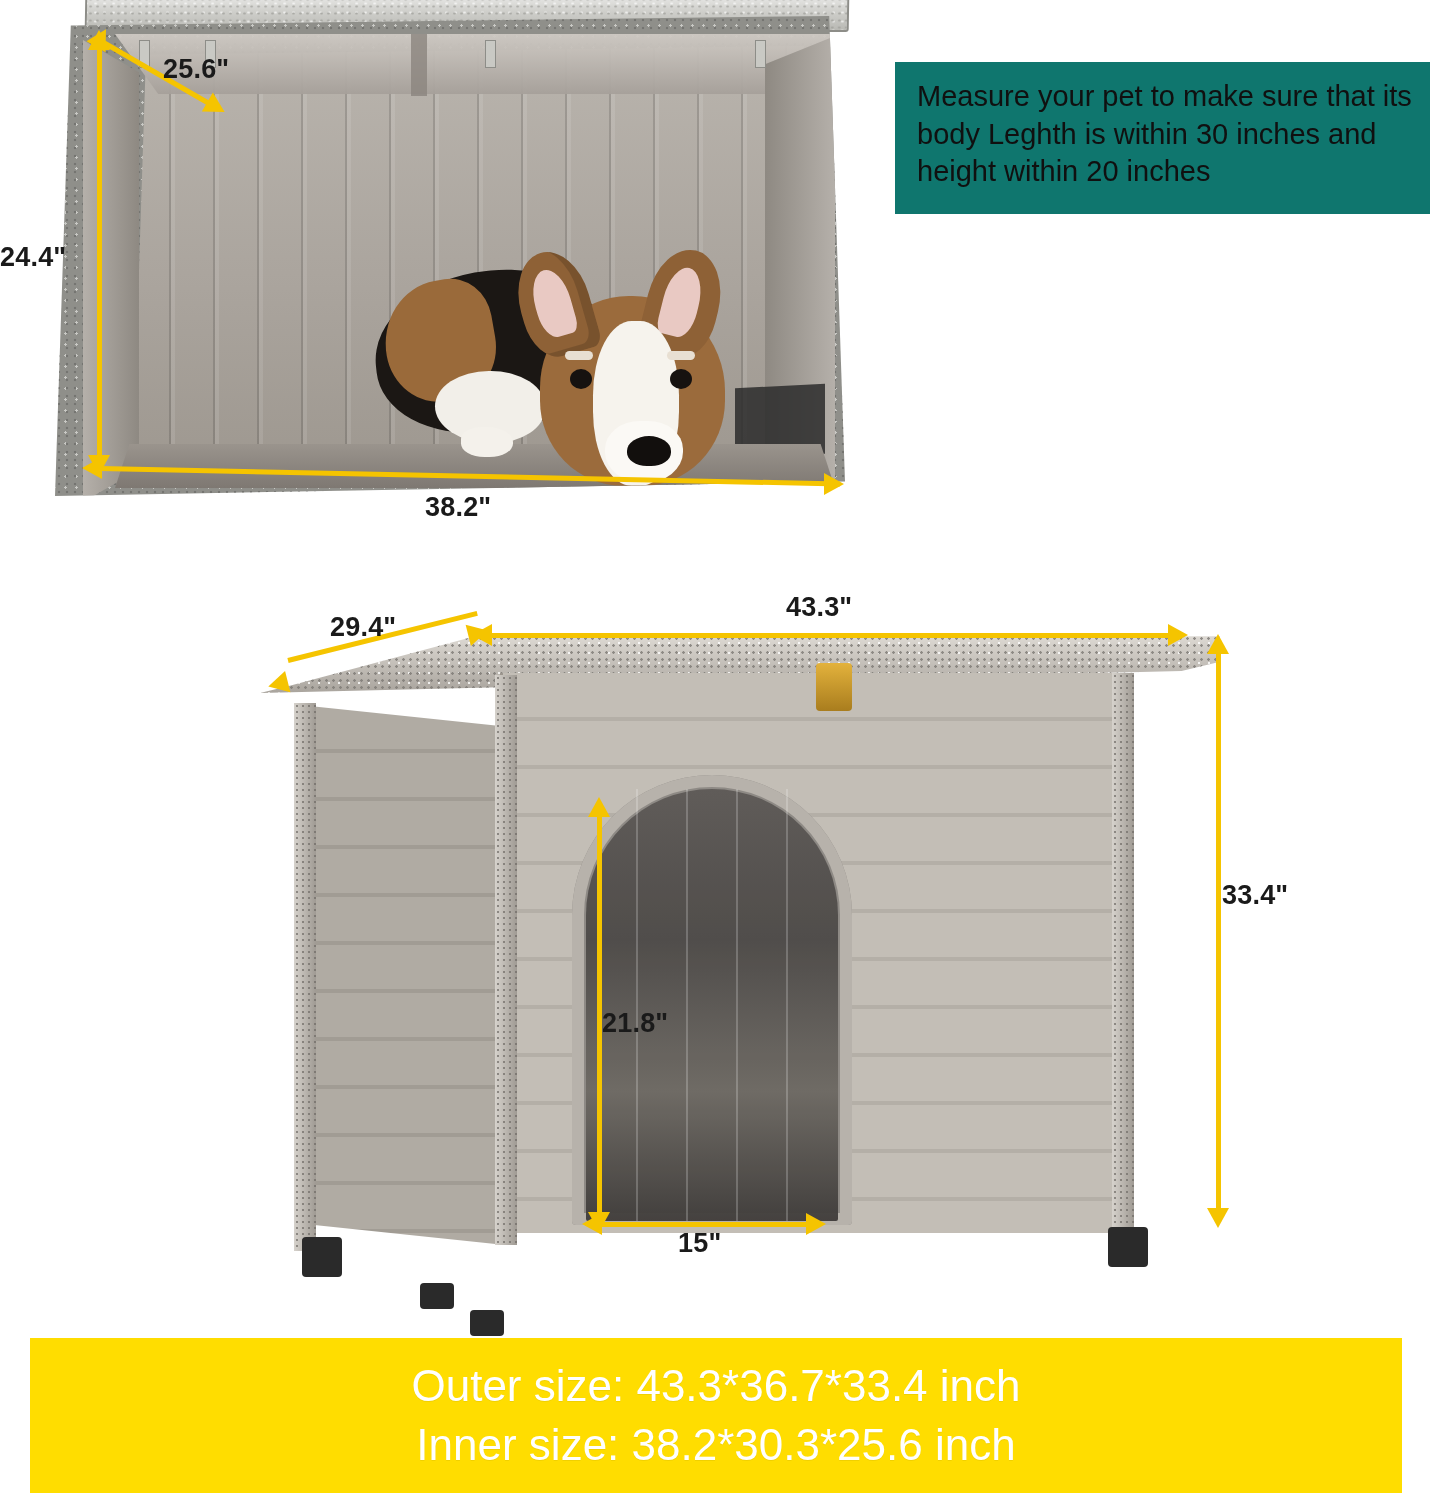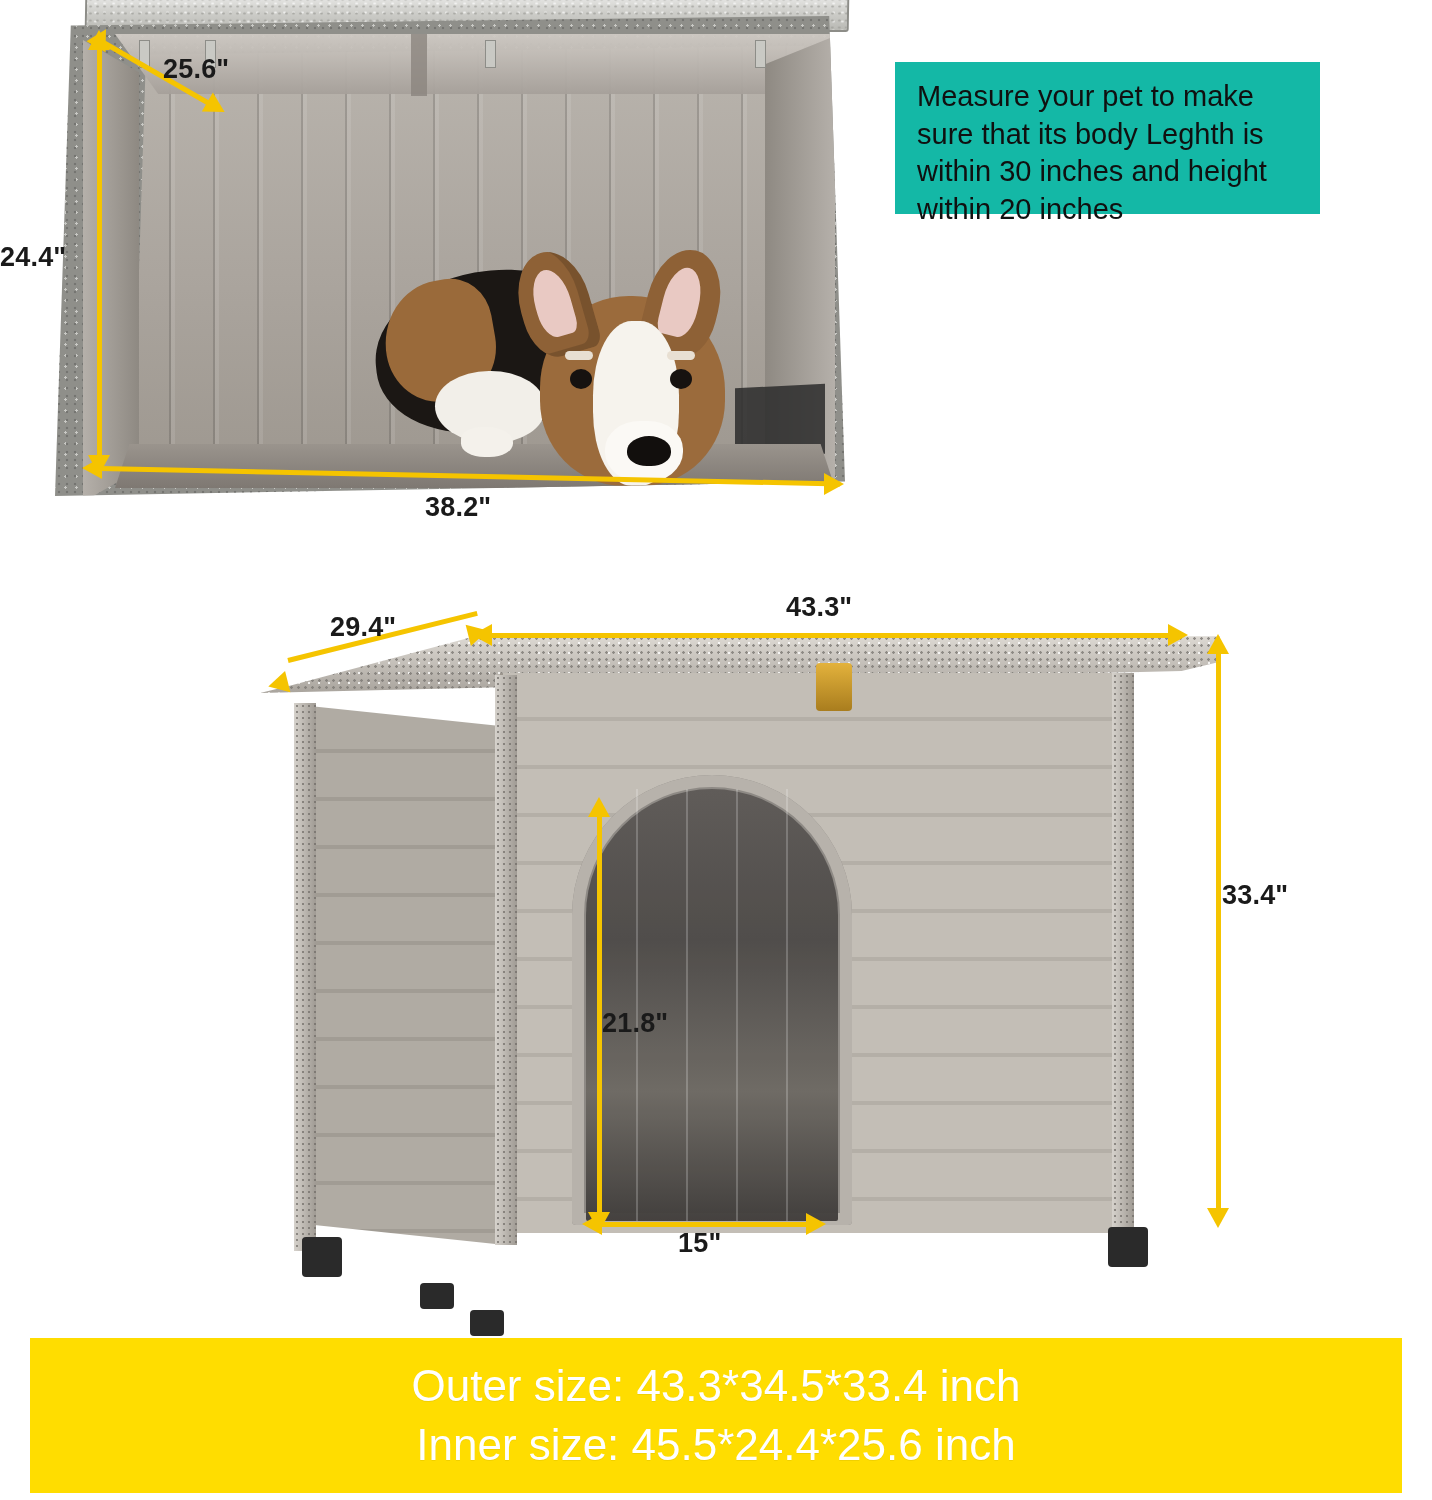--- a/index.html
+++ b/index.html
@@ -249,22 +249,22 @@
     position:absolute; left: 96px; top: 176px;
     width: 52px; height: 30px;
     background: #f4f1eb;
     border-radius: 40% 50% 45% 45%;
   }
 
   
   #note-box {
     position:absolute;
     left: 895px; top: 62px;
-    width: 425px; height: 152px;
-    background: #14b8a6;
+    width: 535px; height: 152px;
+    background: #0f766e;
     padding: 16px 18px 0 22px;
     box-sizing: border-box;
   }
   #note-box p {
     margin: 0;
     font-size: 29px;
     line-height: 1.30;
     color: #101010;
     font-weight: 400;
   }
@@ -491,17 +491,17 @@
   <div class="tri tri-u" style="left:588px; top:797px;"></div>
   <div class="tri tri-d" style="left:588px; top:1212px;"></div>
   <div class="dim-label" style="left:602px; top:1008px;">21.8"</div>
 
   <div class="arrow-line arrow-h" style="left:600px; top:1222px; width:218px;"></div>
   <div class="tri tri-l" style="left:582px; top:1213px;"></div>
   <div class="tri tri-r" style="left:806px; top:1213px;"></div>
   <div class="dim-label" style="left:678px; top:1228px;">15"</div>
 
   <div id="footer-banner">
-    <div>Outer size: 43.3*34.5*33.4 inch</div>
-    <div>Inner size: 45.5*24.4*25.6 inch</div>
+    <div>Outer size: 43.3*36.7*33.4 inch</div>
+    <div>Inner size: 38.2*30.3*25.6 inch</div>
   </div>
 
 </div>
 
 </body></html>

